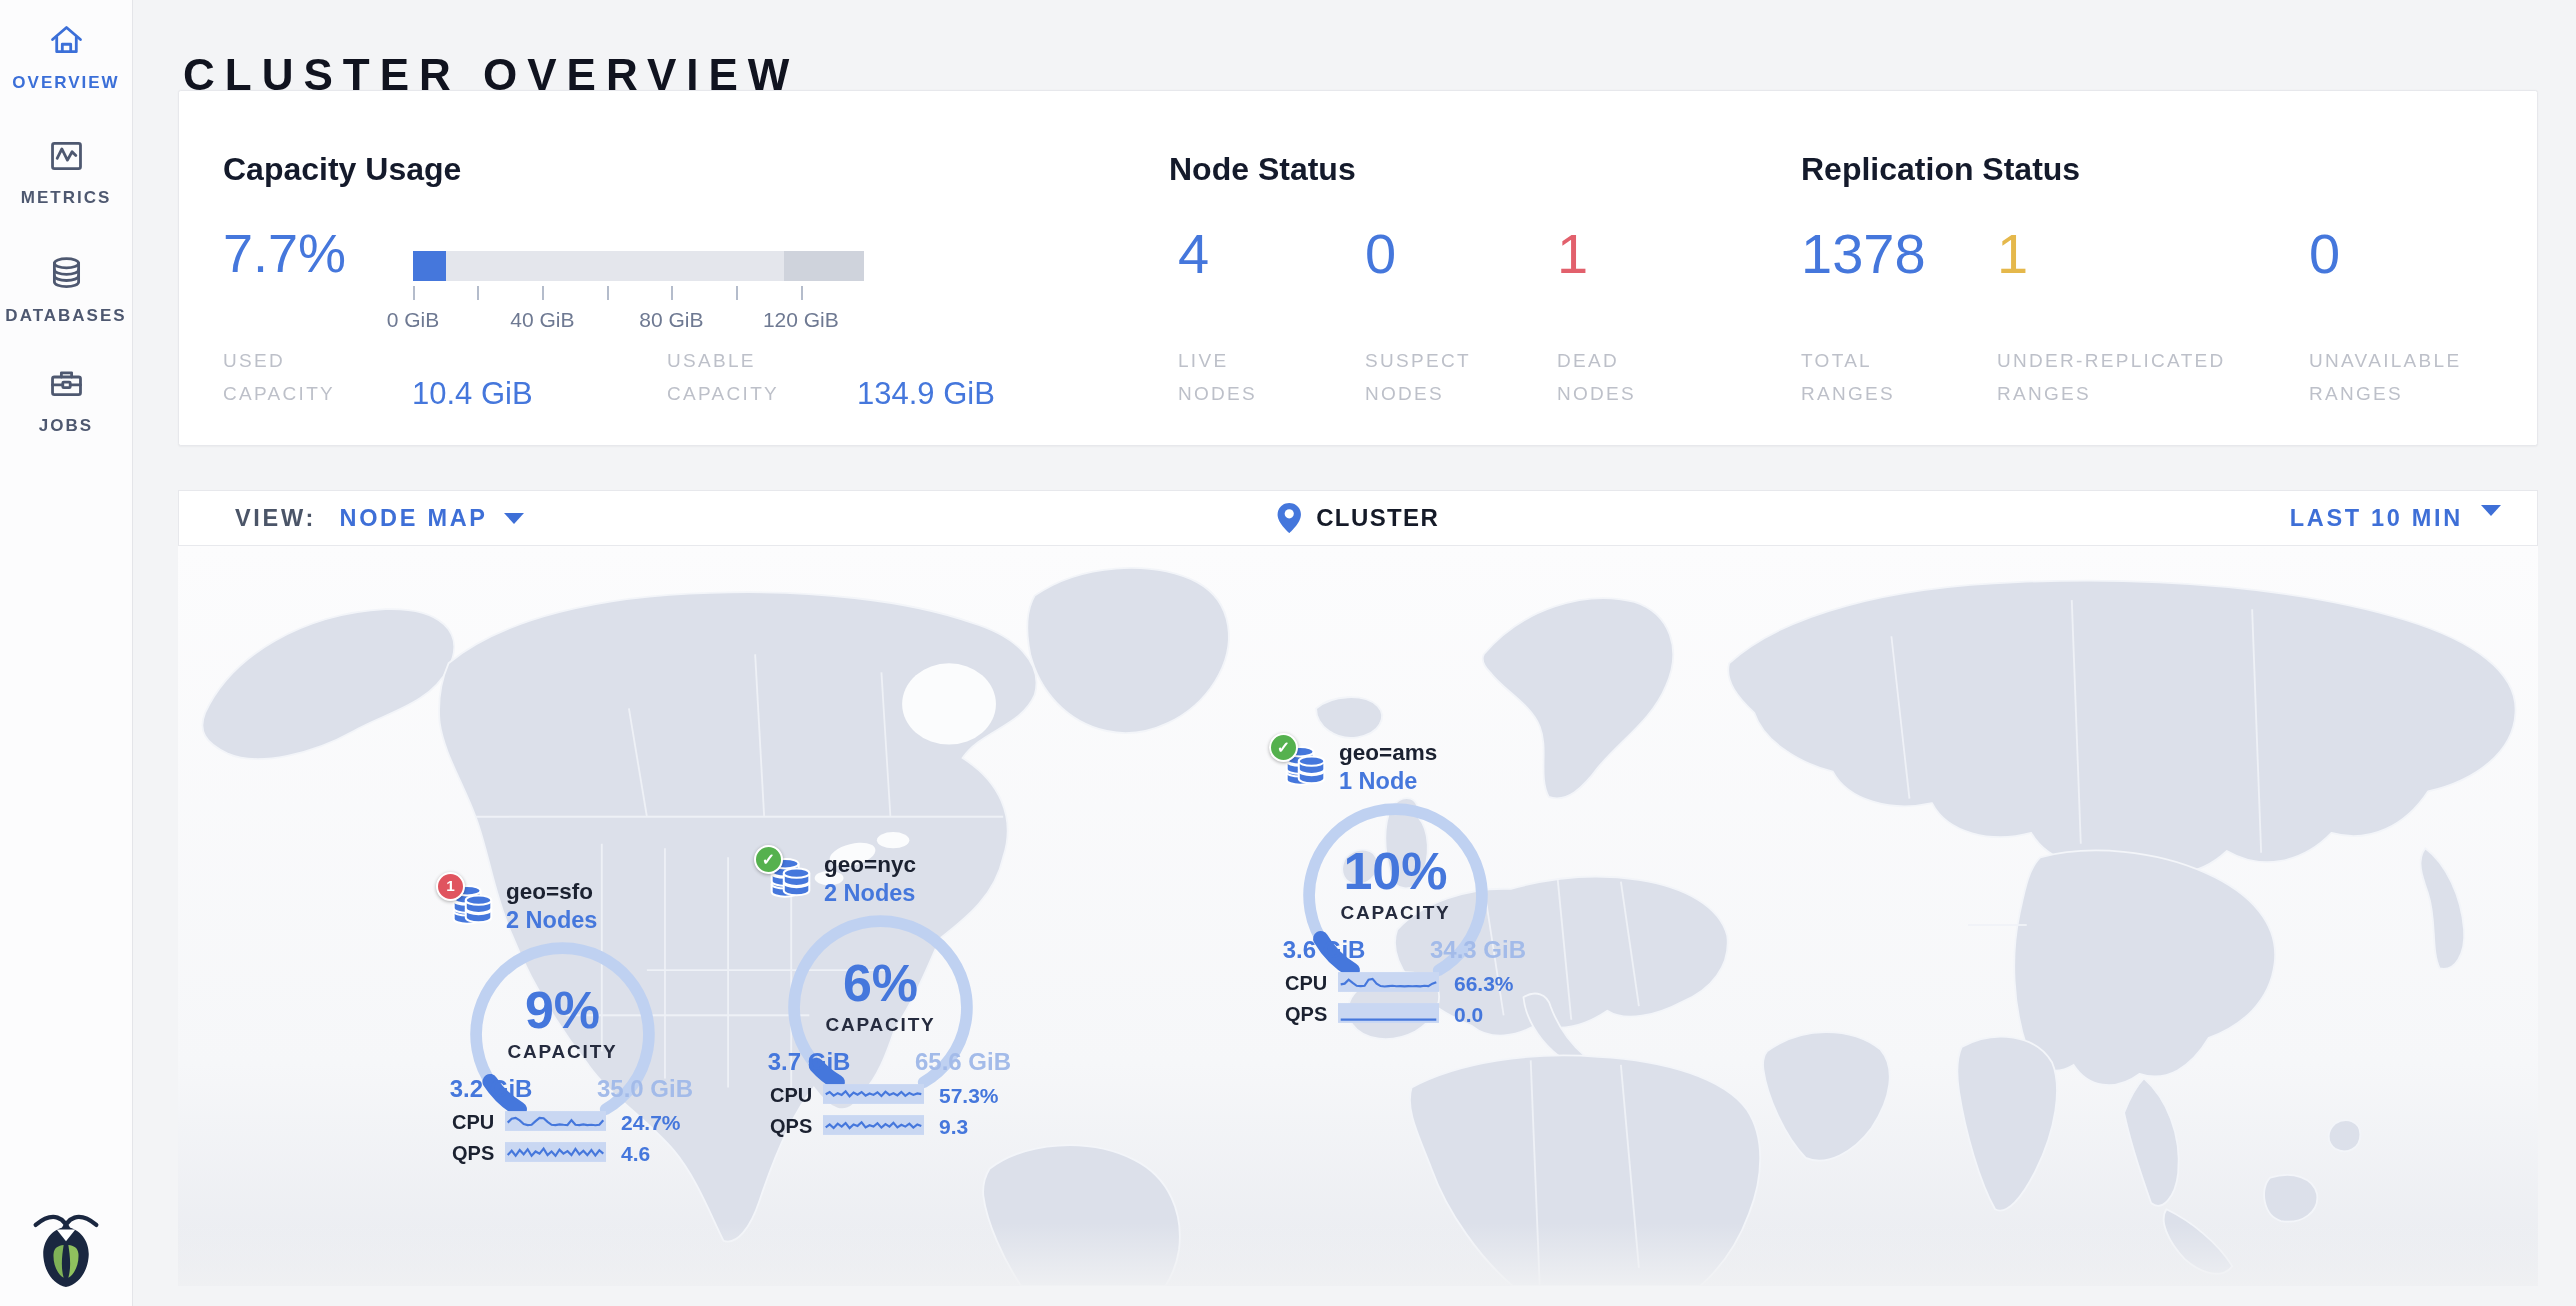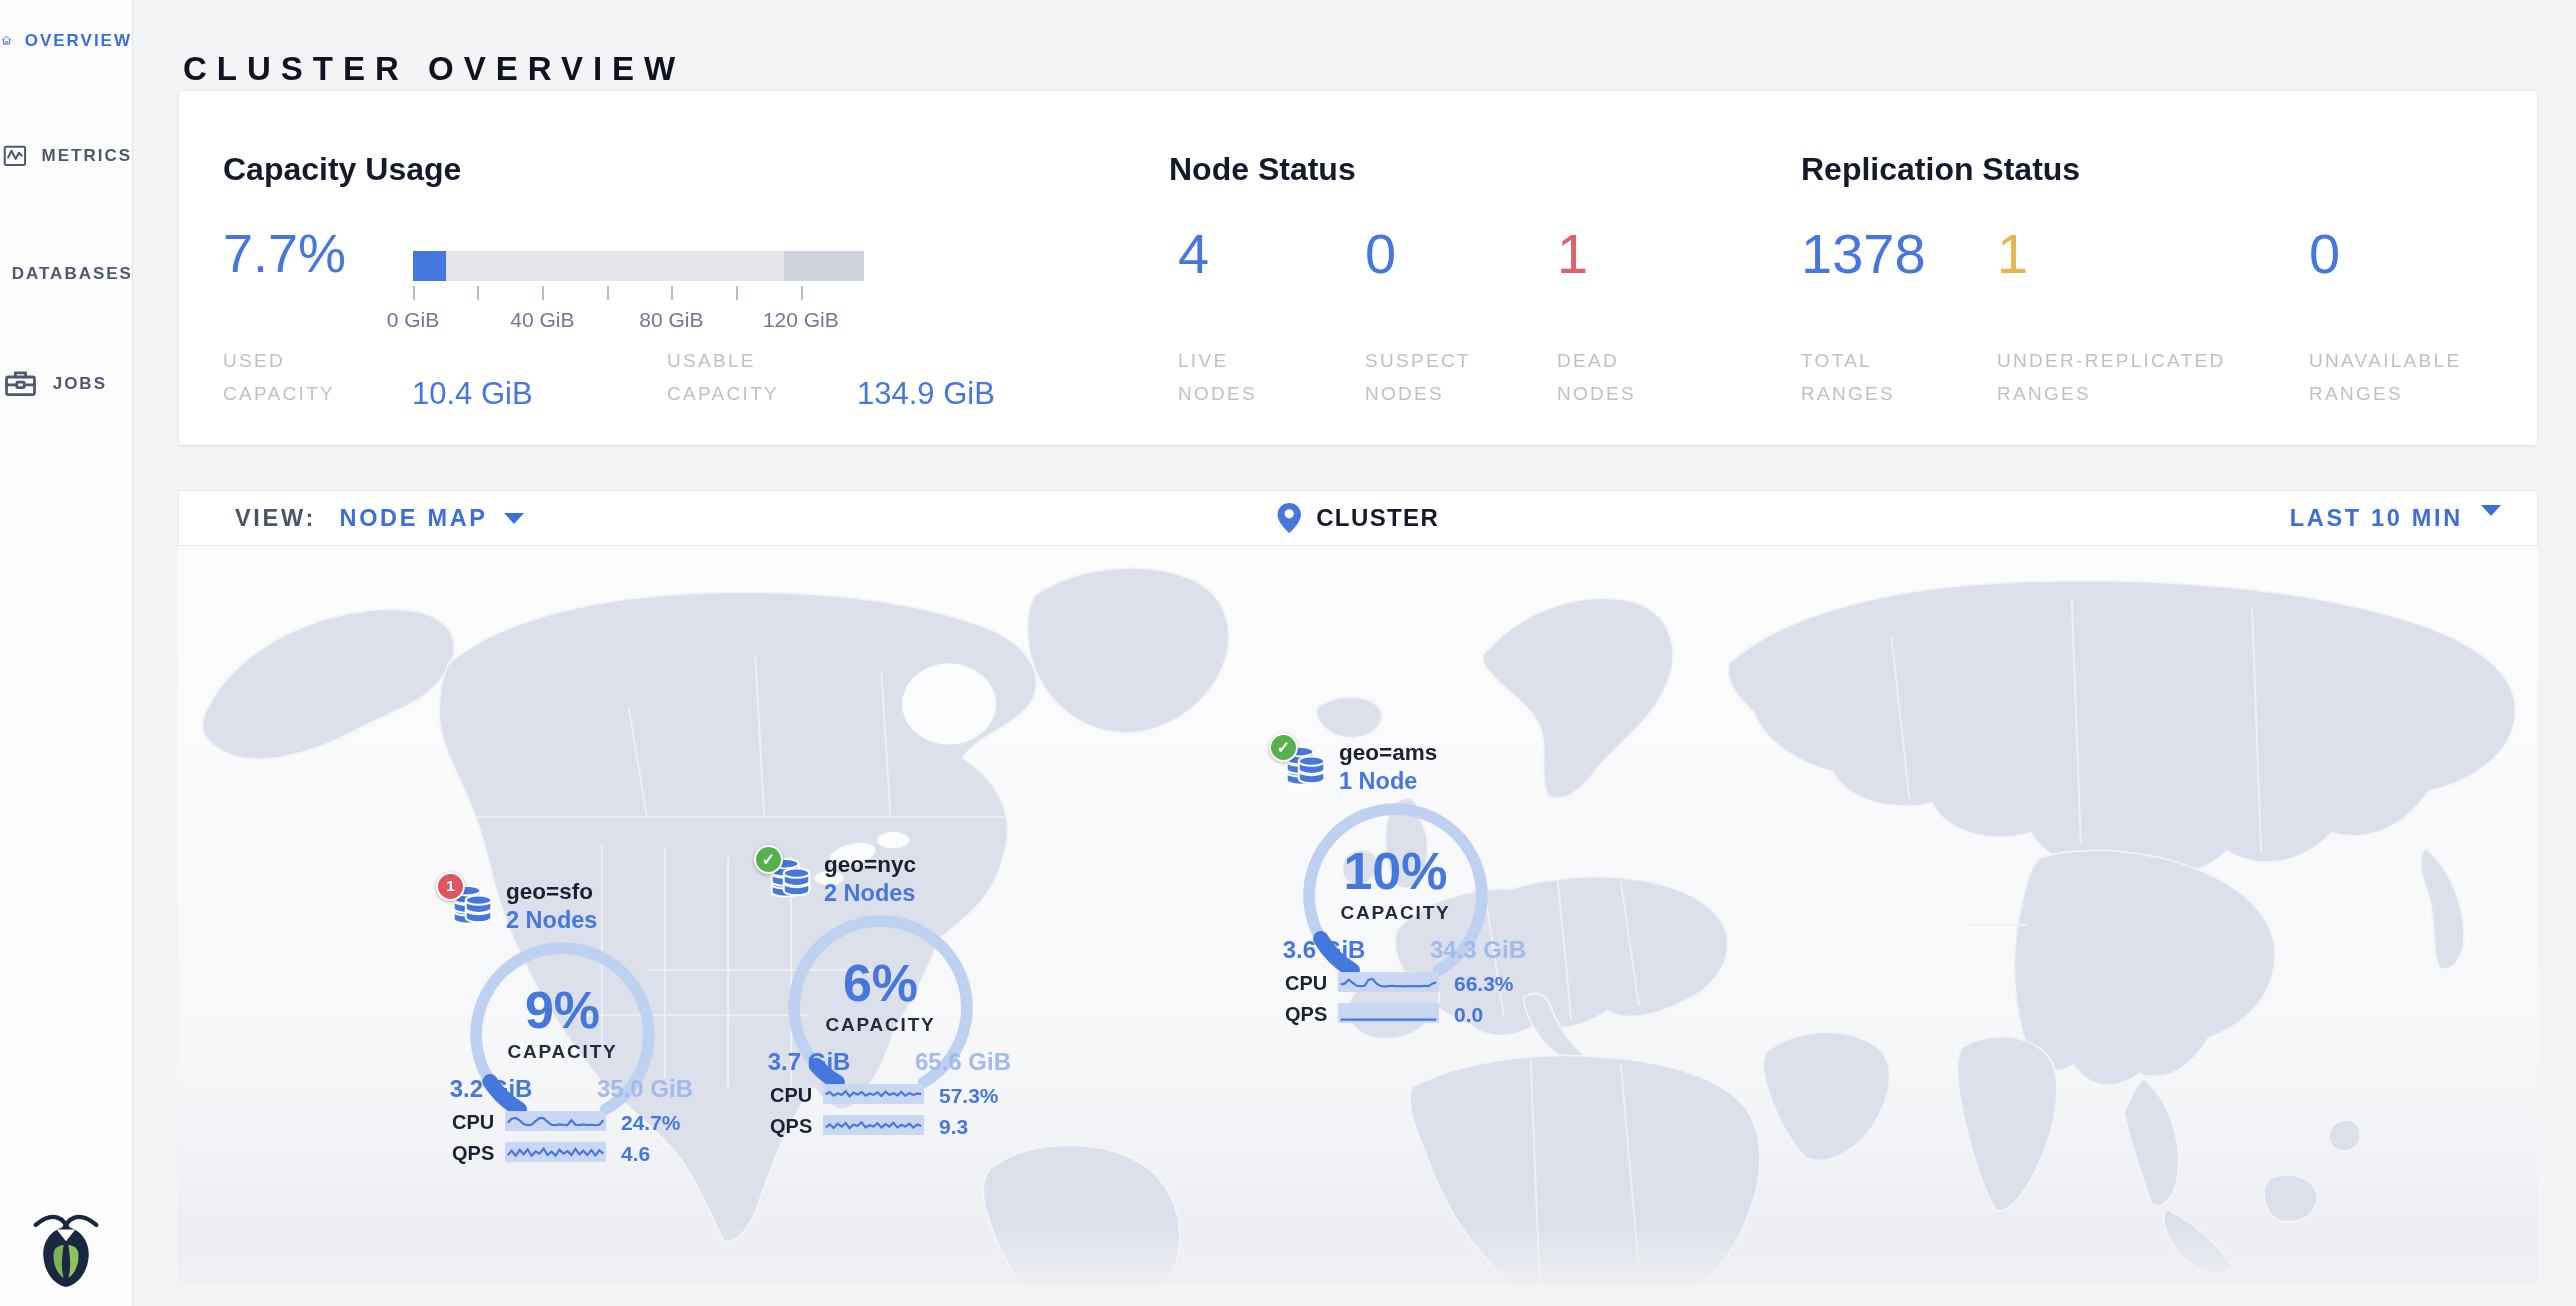--- a/index.html
+++ b/index.html
@@ -1,29 +1,29 @@
 <!DOCTYPE html>
 <html style="font-size:14.4px"><head>
 <meta charset="utf-8">
 <style>
   html,body{margin:0;padding:0;}
   .page{position:relative;width:2576px;height:1306px;background:#f3f4f6;font-family:"Liberation Sans",sans-serif;overflow:hidden;}
 
   
   .sidebar{position:absolute;left:0;top:0;width:132px;height:1306px;background:#fcfcfd;border-right:0.9px solid #e4e5e9;z-index:5;}
-  .side-item{position:absolute;left:0;width:132px;display:flex;flex-direction:row;align-items:center;gap:11.7px;color:#4e5870;cursor:pointer;}
+  .side-item{position:absolute;left:0;width:132px;display:flex;flex-direction:column;align-items:center;gap:11.7px;color:#4e5870;cursor:pointer;}
   .side-item.active{color:#3b6fd8;}
   .side-item .slabel{font-size:17px;font-weight:700;letter-spacing:2px;}
   .sicon{stroke:currentColor;fill:none;stroke-width:3;stroke-linecap:round;stroke-linejoin:round;}
   .si-overview{top:20px}.si-metrics{top:135px}.si-databases{top:253px}.si-jobs{top:363px}
   .side-logo{position:absolute;left:31px;top:1204px;width:70px;height:90px;}
 
   
   .content{position:absolute;left:132px;top:0;width:2444px;height:1306px;}
-  .page-title{position:absolute;left:51px;top:14.4px;font-size:33px;font-weight:700;letter-spacing:10px;color:#10131f;margin-top:36px;}
+  .page-title{position:absolute;left:51px;top:14.4px;font-size:44px;font-weight:700;letter-spacing:10px;color:#10131f;margin-top:36px;}
 
   
   .card{position:absolute;left:46px;top:90px;width:2360px;height:356px;background:#fff;border:0.9px solid #e7e8ec;border-radius:2.7px;box-shadow:0 0.9px 1.8px rgba(0,0,0,.04);box-sizing:border-box;}
   .sum-h{position:absolute;top:33px;font-size:32px;font-weight:700;color:#141a2b;}
   .h-cap{left:44px}.h-node{left:990px}.h-rep{left:1622px}
   .big{position:absolute;top:135px;font-size:56px;line-height:1;color:#4577dc;}
   .b-pct{left:44px;font-size:54px}
   .b-live{left:999px}.b-susp{left:1186px}.b-dead{left:1378px}
   .b-total{left:1622px}.b-under{left:1818px}.b-unav{left:2130px}
   .lab{position:absolute;top:253px;font-size:19px;letter-spacing:2.3px;color:#bdc0c9;line-height:1.75;white-space:nowrap;}

